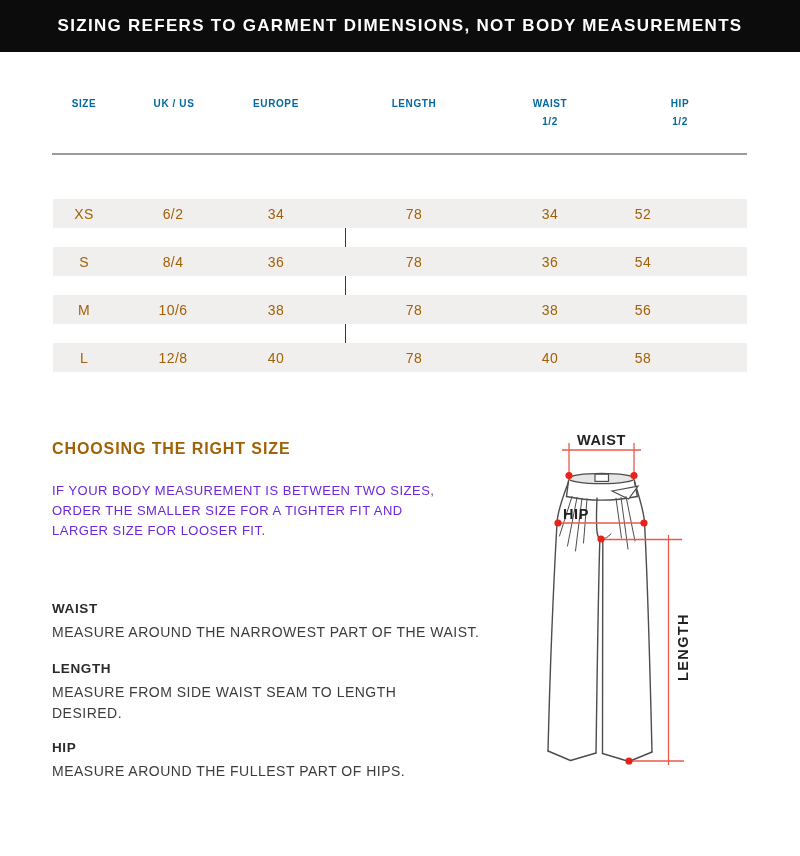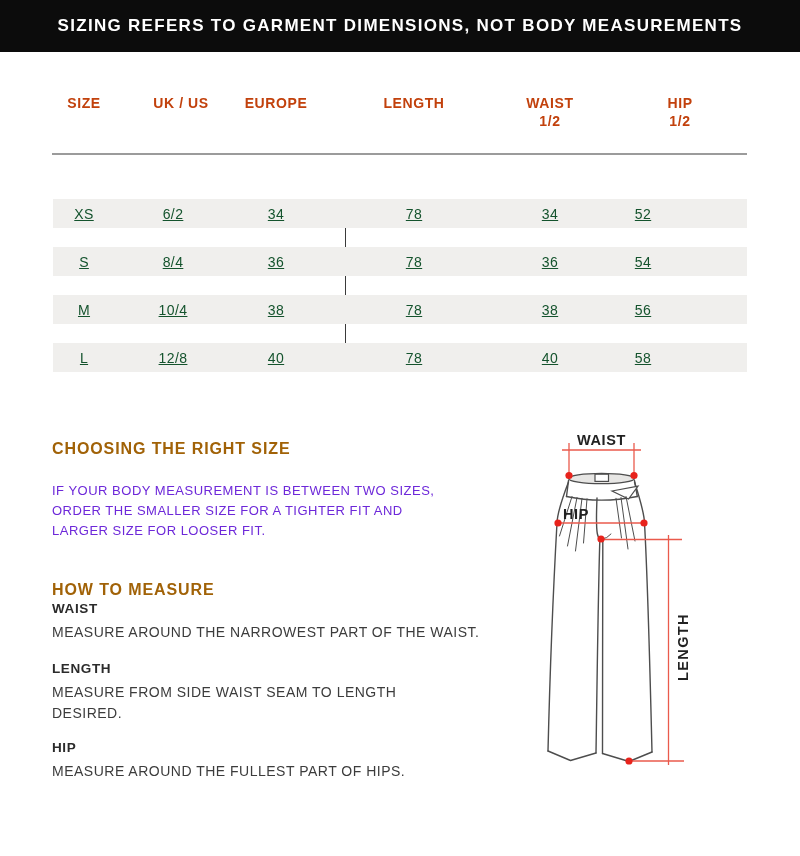--- a/index.html
+++ b/index.html
@@ -6,33 +6,33 @@
   .page{position:relative;width:800px;height:856px;background:#fff;overflow:hidden;
         font-family:"Liberation Sans","DejaVu Sans",sans-serif;color:#222;}
 
   
   .banner{position:absolute;left:0;top:0;width:800px;height:52px;
           background:var(--banner-bg,#0c0c0c);display:flex;align-items:center;justify-content:center;}
   .banner span{color:var(--banner-text,#ffffff);font-weight:bold;font-size:17px;letter-spacing:1.3px;white-space:nowrap;}
 
   
   .hcell{position:absolute;top:96px;transform:translateX(-50%);text-align:center;
-         font-size:14px;font-weight:bold;letter-spacing:.6px;color:#c2410c;line-height:15px;}
+         font-size:10px;font-weight:bold;letter-spacing:.6px;color:#0369a1;line-height:15px;}
   .hcell .sub{display:block;margin-top:3px;}
   .hcell .sub:empty{display:none;}
-  .x0{left:84px}.x1{left:181px}.x2{left:276px}.x3{left:414px}.x4{left:550px}.x5{left:680px}
+  .x0{left:84px}.x1{left:174px}.x2{left:276px}.x3{left:414px}.x4{left:550px}.x5{left:680px}
 
   .rule{position:absolute;left:52px;top:153px;width:695px;height:2px;background:var(--rule-gray,#9b9b9b);}
   .vdiv{position:absolute;left:345px;top:199px;width:1px;height:173px;background:var(--divider,#3a3a3a);}
 
   
   .trow{position:absolute;left:53px;width:694px;height:29px;background:var(--row-bg,#f0efed);}
   .r0{top:199px}.r1{top:247px}.r2{top:295px}.r3{top:343px}
   .vcell{position:absolute;top:50%;transform:translate(-50%,-50%);
-         font-size:14px;color:#14532d;letter-spacing:.4px;white-space:nowrap;text-decoration:underline;}
+         font-size:14px;color:#a16207;letter-spacing:.4px;white-space:nowrap;}
   .cc0{left:31px}.cc1{left:120px}.cc2{left:223px}.cc3{left:361px}.cc4{left:497px}.cc5{left:590px}
 
   
   .h2{position:absolute;left:52px;font-size:16px;font-weight:bold;letter-spacing:.9px;color:#a16207;white-space:nowrap;}
   .t-choosing{top:427px}
   .t-howto{top:568px}
   .para{position:absolute;left:52px;top:468px;width:480px;font-size:13px;letter-spacing:.5px;
         line-height:20px;color:#6d28d9;white-space:pre-line;}
   .measure-item{position:absolute;left:52px;width:480px;color:#3c3c3c;}
   .mi-waist{top:601px}.mi-length{top:661px}.mi-hip{top:740px}
@@ -101,41 +101,40 @@
   <div class="trow r1">
     <span class="vcell cc0">S</span>
     <span class="vcell cc1">8/4</span>
     <span class="vcell cc2">36</span>
     <span class="vcell cc3">78</span>
     <span class="vcell cc4">36</span>
     <span class="vcell cc5">54</span>
   </div>
   <div class="trow r2">
     <span class="vcell cc0">M</span>
-    <span class="vcell cc1">10/4</span>
+    <span class="vcell cc1">10/6</span>
     <span class="vcell cc2">38</span>
     <span class="vcell cc3">78</span>
     <span class="vcell cc4">38</span>
     <span class="vcell cc5">56</span>
   </div>
   <div class="trow r3">
     <span class="vcell cc0">L</span>
     <span class="vcell cc1">12/8</span>
     <span class="vcell cc2">40</span>
     <span class="vcell cc3">78</span>
     <span class="vcell cc4">40</span>
     <span class="vcell cc5">58</span>
   </div>
 
   <h2 class="h2 t-choosing">CHOOSING THE RIGHT SIZE</h2>
   <p class="para">IF YOUR BODY MEASUREMENT IS BETWEEN TWO SIZES,
 ORDER THE SMALLER SIZE FOR A TIGHTER FIT AND
 LARGER SIZE FOR LOOSER FIT.</p>
 
-  <h2 class="h2 t-howto">HOW TO MEASURE</h2>
 
   <div class="measure-item mi-waist">
     <div class="term">WAIST</div>
     <div class="desc">MEASURE AROUND THE NARROWEST PART OF THE WAIST.</div>
   </div>
   <div class="measure-item mi-length">
     <div class="term">LENGTH</div>
     <div class="desc">MEASURE FROM SIDE WAIST SEAM TO LENGTH
 DESIRED.</div>
   </div>

